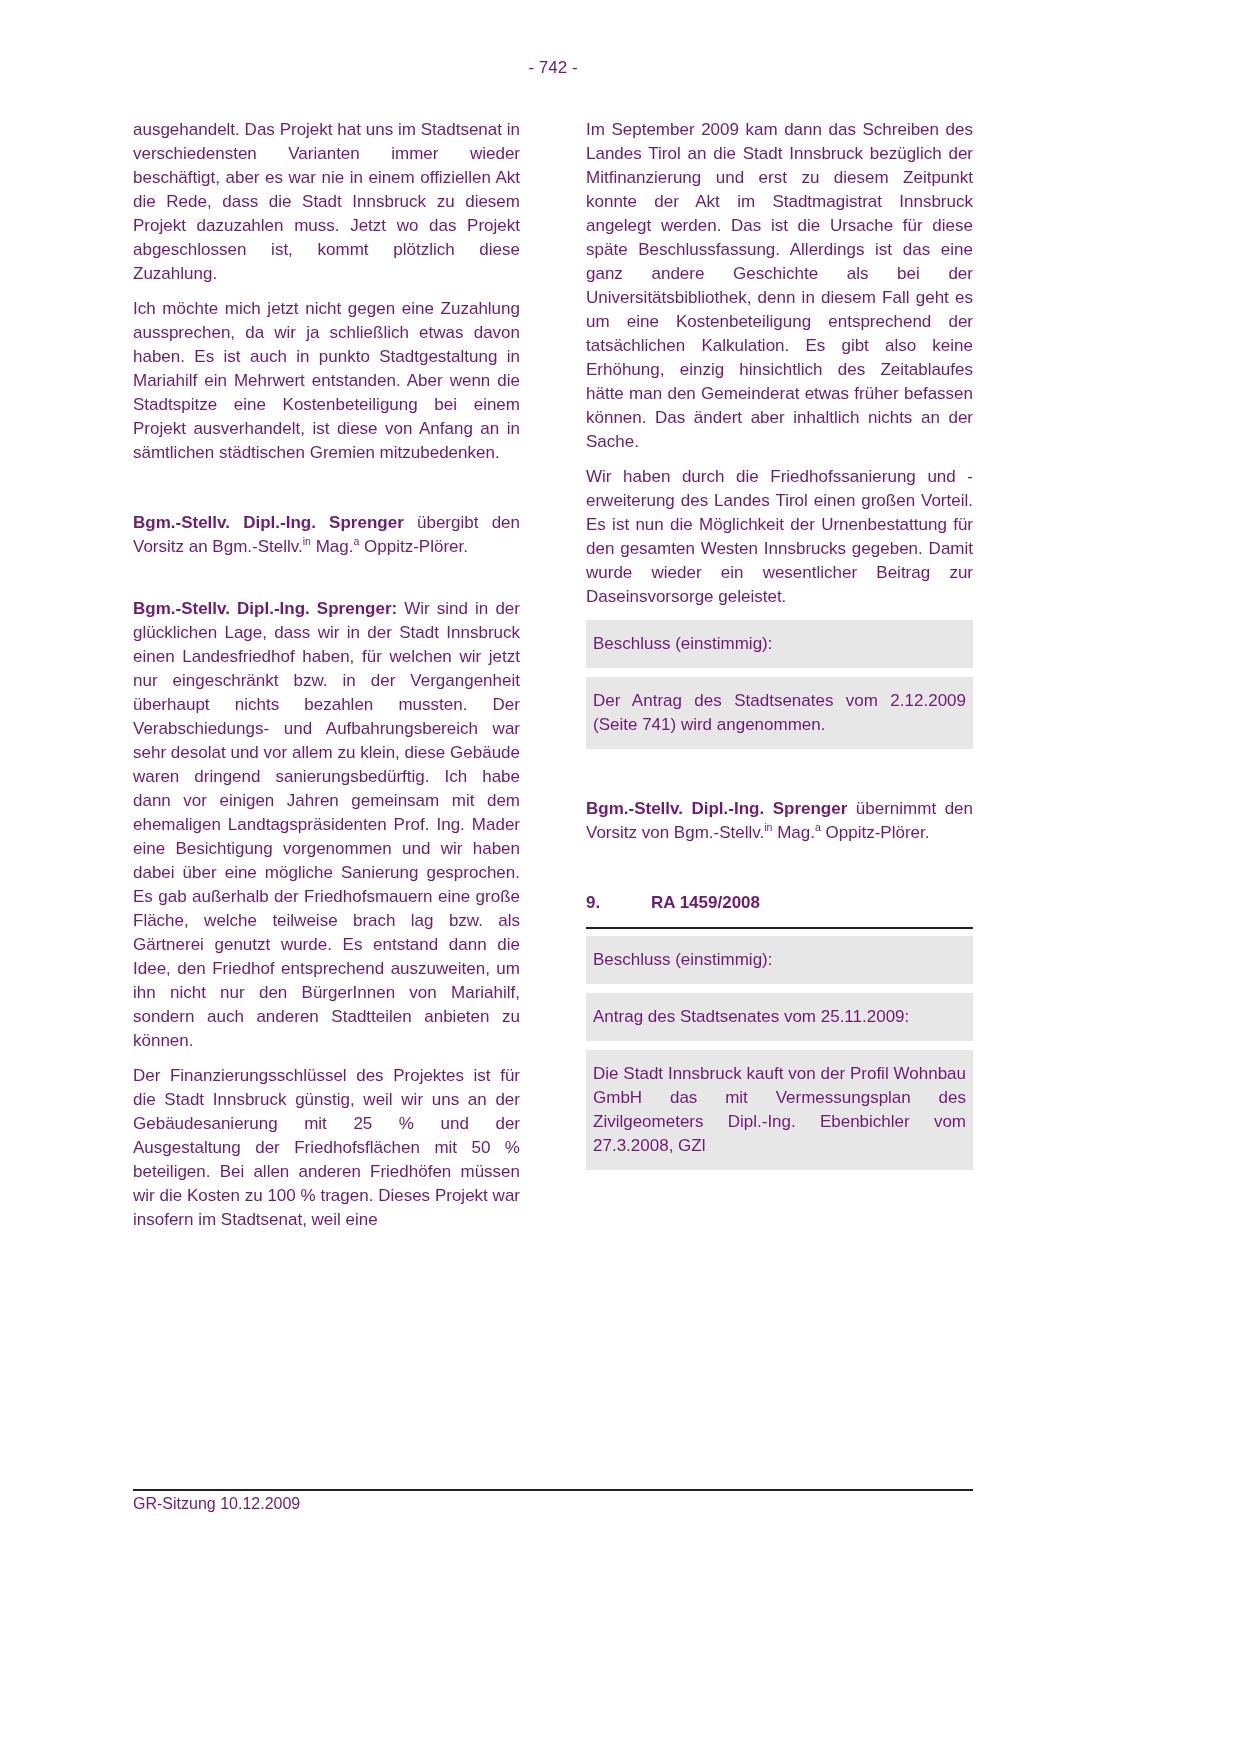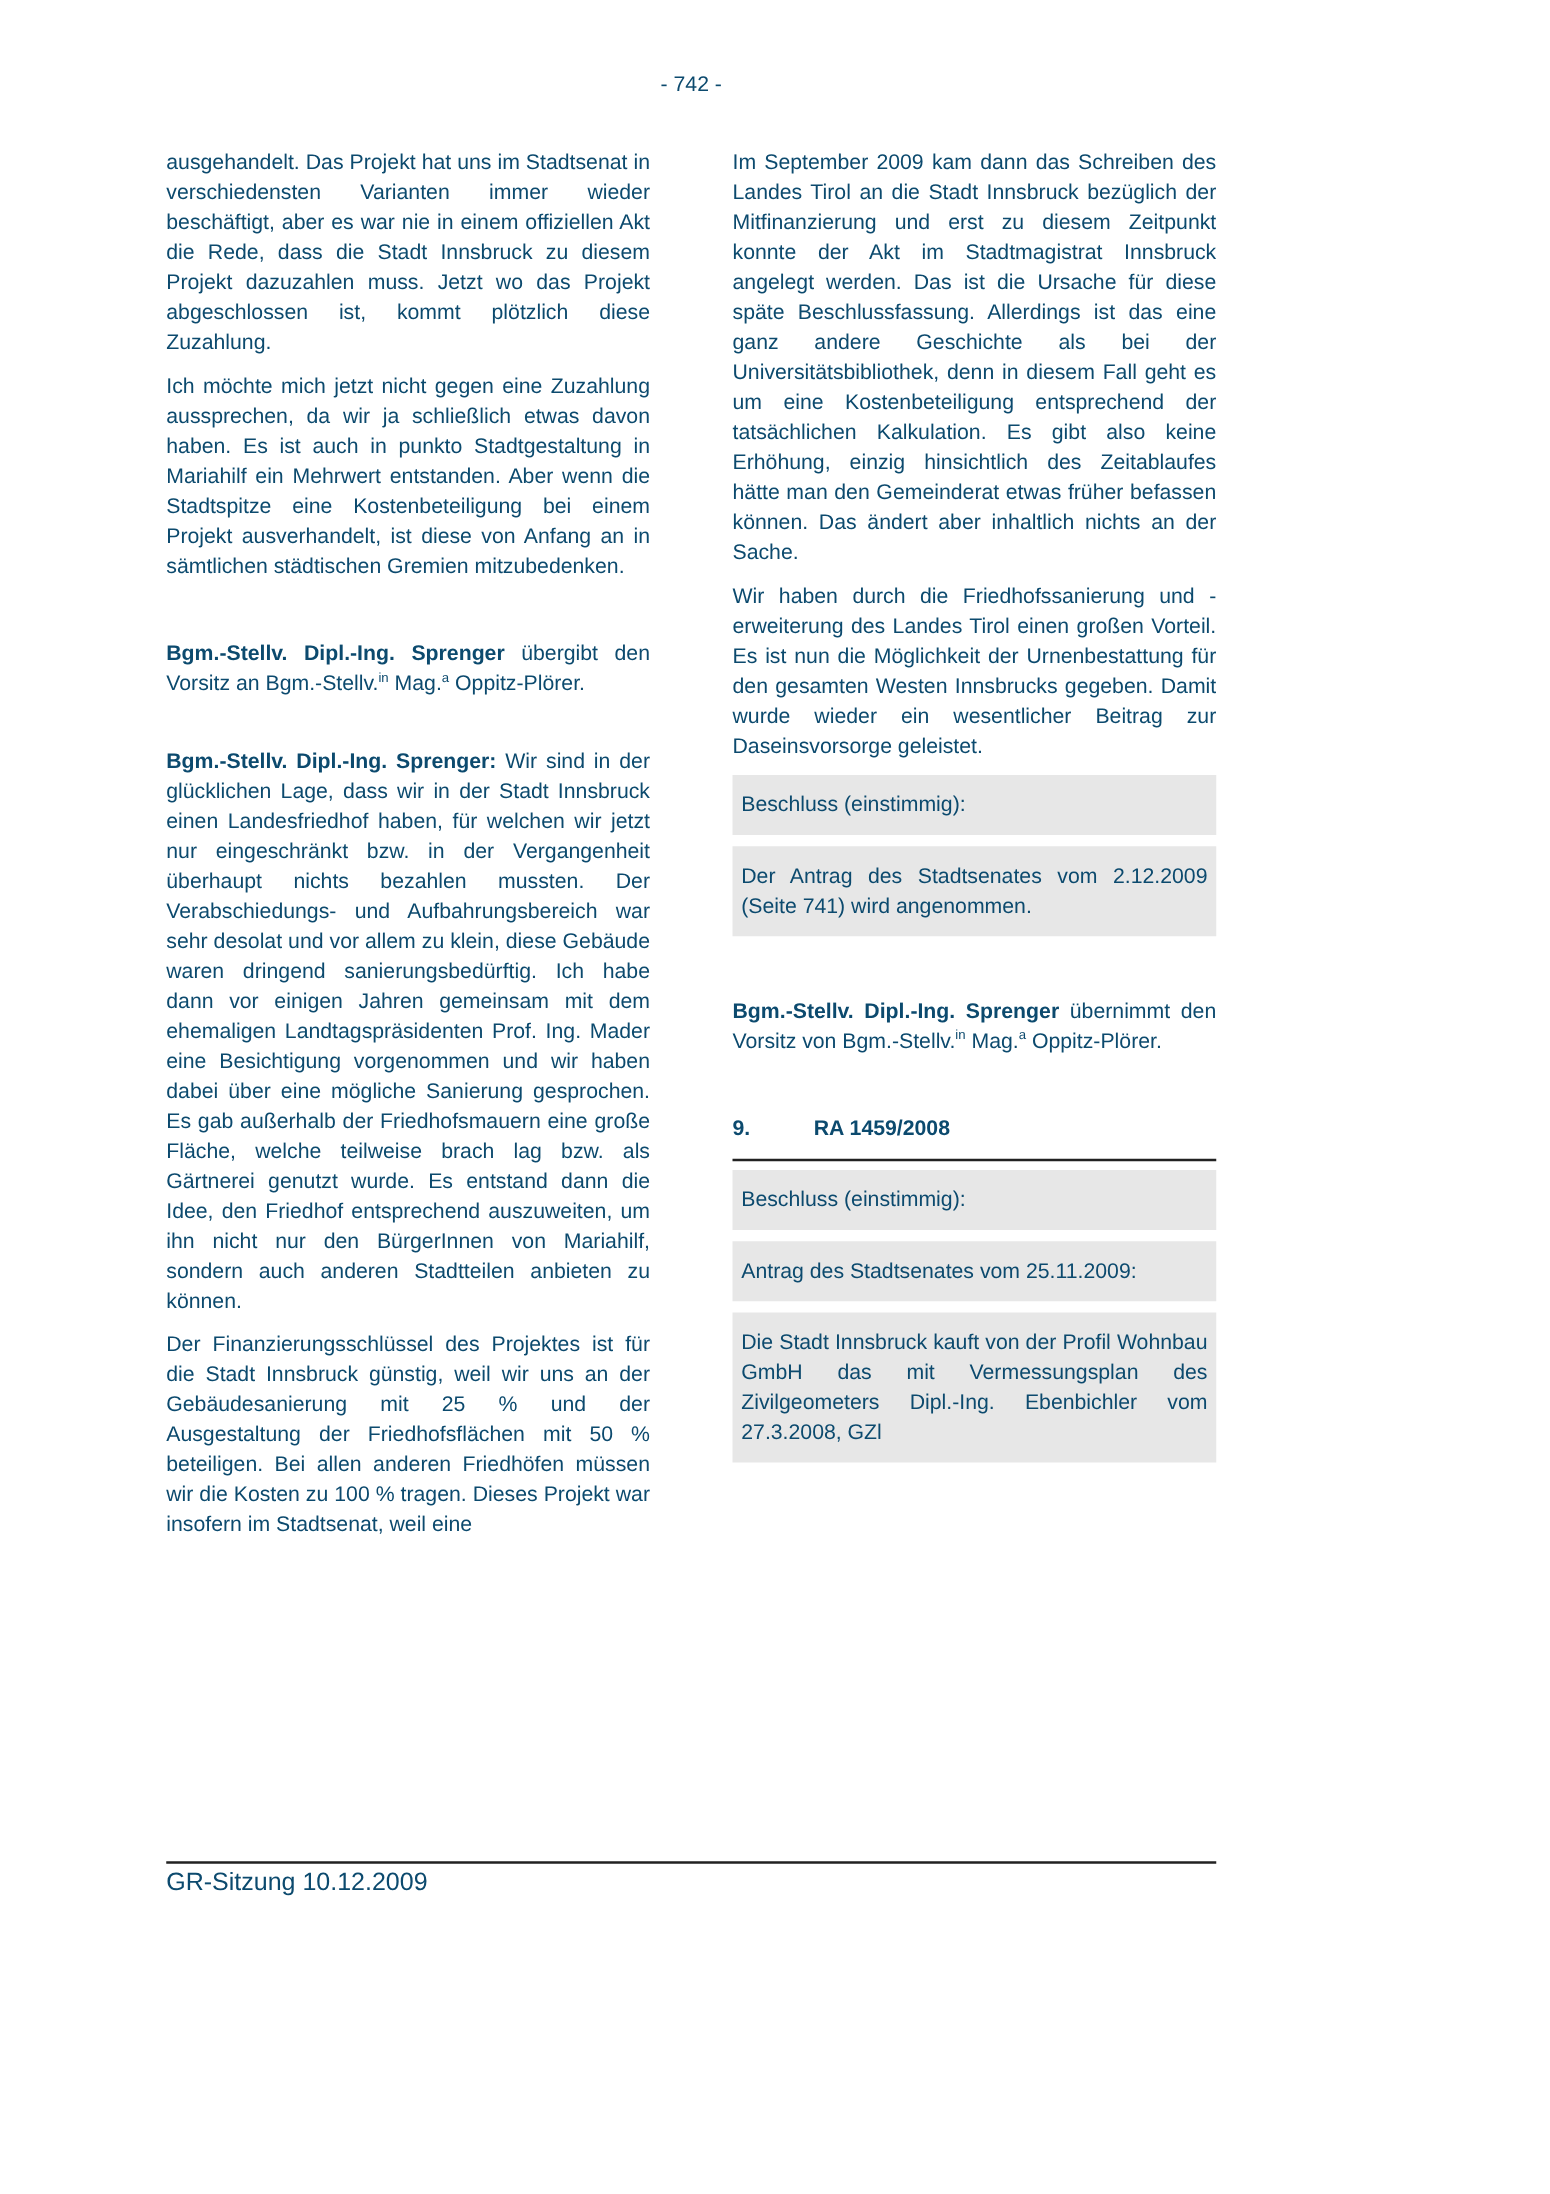--- a/index.html
+++ b/index.html
@@ -2,21 +2,21 @@
 <html><head>
 <meta charset="utf-8">
 <title>GR-Sitzung 10.12.2009 – Seite 742</title>
 <style>
   html, body { margin: 0; padding: 0; background: #ffffff; }
   .page {
     position: relative;
     width: 1240px;
     height: 1755px;
     background: #ffffff;
-    color: #0c4a6e;
+    color: #701a75;
     font-family: "Liberation Sans", sans-serif;
     overflow: hidden;
   }
   .page-number {
     position: absolute;
     top: 58px;
     left: 133px;
     width: 840px;
     text-align: center;
     font-size: 17px;
@@ -71,21 +71,21 @@
     height: 0;
   }
   .res2-label { margin-top: 7px; }
   .footer {
     position: absolute;
     left: 133px;
     top: 1489px;
     width: 840px;
   }
   .footer-rule { border-top: 2px solid #222222; height: 0; }
-  .footer-text { font-size: 20px; padding-top: 4px; }
+  .footer-text { font-size: 16px; padding-top: 4px; }
 </style>
 </head>
 <body>
 
 <div class="page">
 
   <div class="page-number">- 742 -</div>
 
   <div class="columns">
 

